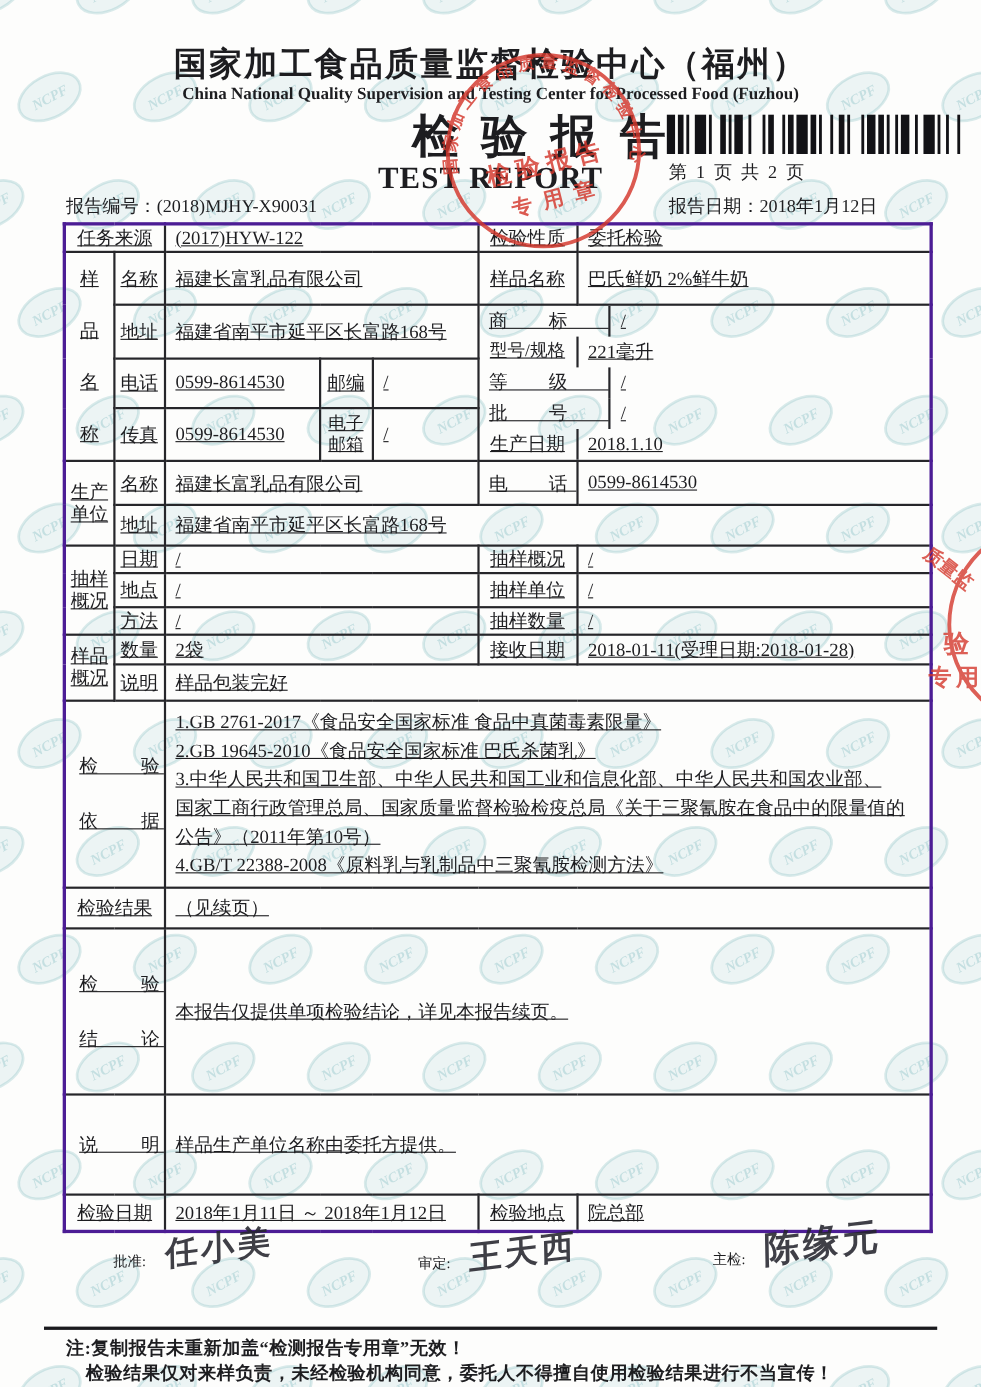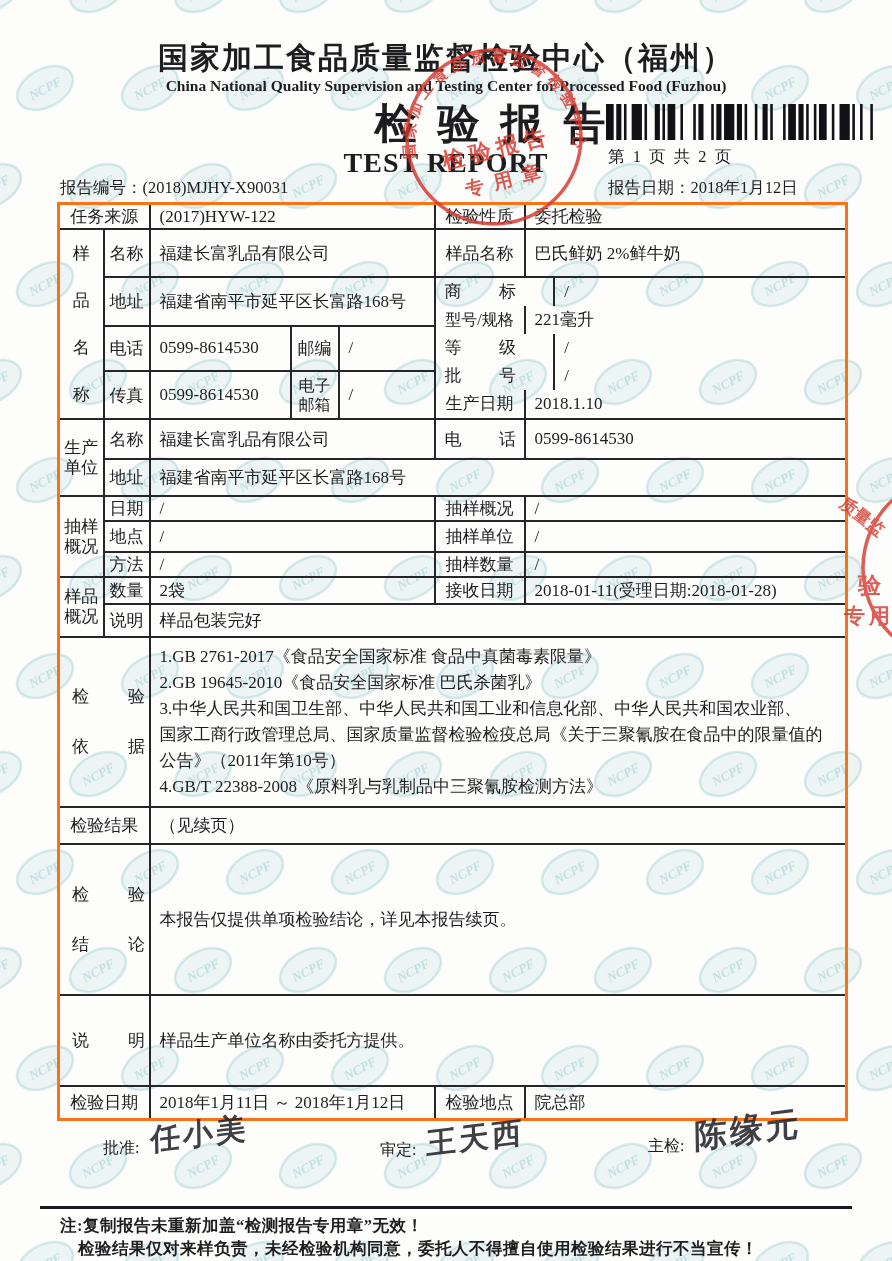--- a/index.html
+++ b/index.html
@@ -16,42 +16,43 @@
   .title-cn{top:96px;left:44px;width:892px;text-align:center;font-size:42px;font-weight:bold;letter-spacing:.5em;text-indent:.5em;}
   .title-en{top:147px;left:0;width:892px;text-align:center;font-size:28px;font-weight:bold;letter-spacing:1px;}
   .page-info{top:146px;left:608px;font-size:16.5px;letter-spacing:2px;}
   .report-no{top:177px;left:60px;font-size:16.5px;}
   .report-date{top:177px;left:608px;font-size:16.5px;}
   .barcode{top:104px;left:606px;}
   
   table.main{
     border-collapse:collapse;table-layout:fixed;
     position:absolute;left:57px;top:202px;width:788px;
-    border:3px solid #f97316;
+    border:3px solid #4c1d95;
+    text-decoration:underline;
   }
   td{border:2px solid #26262a;font-size:17px;vertical-align:middle;padding:0 2px;overflow:hidden;}
   td.lab{text-align:center;}
   td.val{text-align:left;padding-left:9px;}
   .vstack{width:20px;margin:0 auto;line-height:47px;text-align:center;word-break:break-all;}
   .v2{width:38px;margin:0 auto;line-height:20px;text-align:center;word-break:break-all;}
   .sp{letter-spacing:2.2em;padding-left:9px;text-align:left;white-space:pre;}
   .glab{letter-spacing:2.3em;padding-left:12px;text-align:left;white-space:pre;line-height:50px;}
   .glab1{letter-spacing:2.3em;padding-left:12px;text-align:left;white-space:pre;}
   .two{white-space:pre-line;line-height:19px;text-align:center;font-size:16px;}
   .small-lab{font-size:16px;padding:0;text-align:center;}
   .pre{white-space:pre-line;line-height:26px;padding:6px 4px 6px 6px;}
   
   td.stack{padding:0;}
   .srow{display:flex;height:28px;line-height:28px;}
   .slab{flex:0 0 88px;border-right:2px solid #26262a;text-align:center;}
   .slab.sp2{letter-spacing:2.2em;padding-left:9px;text-align:left;white-space:pre;}
   .slab.mod{font-size:16px;letter-spacing:0;}
   .sval{padding-left:9px;}
   
-  .sig-label{font-size:16px;}
+  .sig-label{font-size:13px;}
   .sig{font-size:30px;font-weight:bold;color:#25252e;transform:rotate(-7deg) skewX(-6deg);opacity:.88;letter-spacing:3px;white-space:nowrap;}
   
   .foot-rule{top:1206px;left:40px;width:812px;height:3px;background:#1a1a1e;}
   .foot1{top:1215px;left:60px;font-size:16.5px;font-weight:600;letter-spacing:.5px;}
   .foot2{top:1238px;left:78px;font-size:16.5px;font-weight:600;letter-spacing:.5px;}
   
   .stamp-main{top:40px;left:398px;opacity:.82;}
   .stamp-side{top:468px;left:836px;opacity:.8;}
   #wm-layer{position:absolute;inset:0;z-index:0;}
   .wm{position:absolute;}

